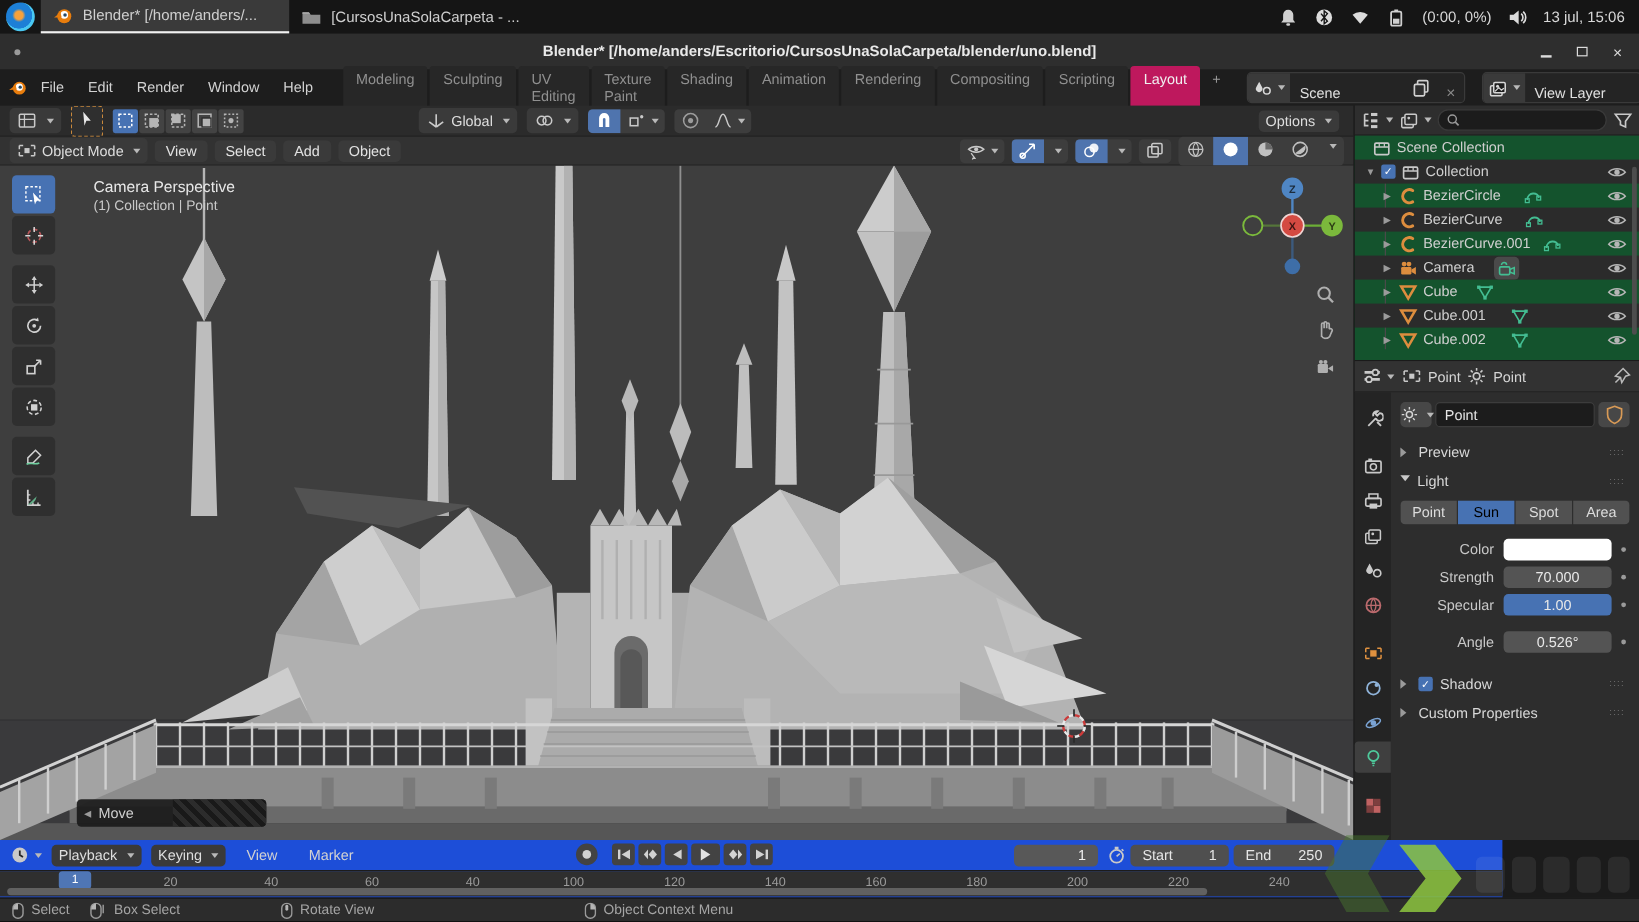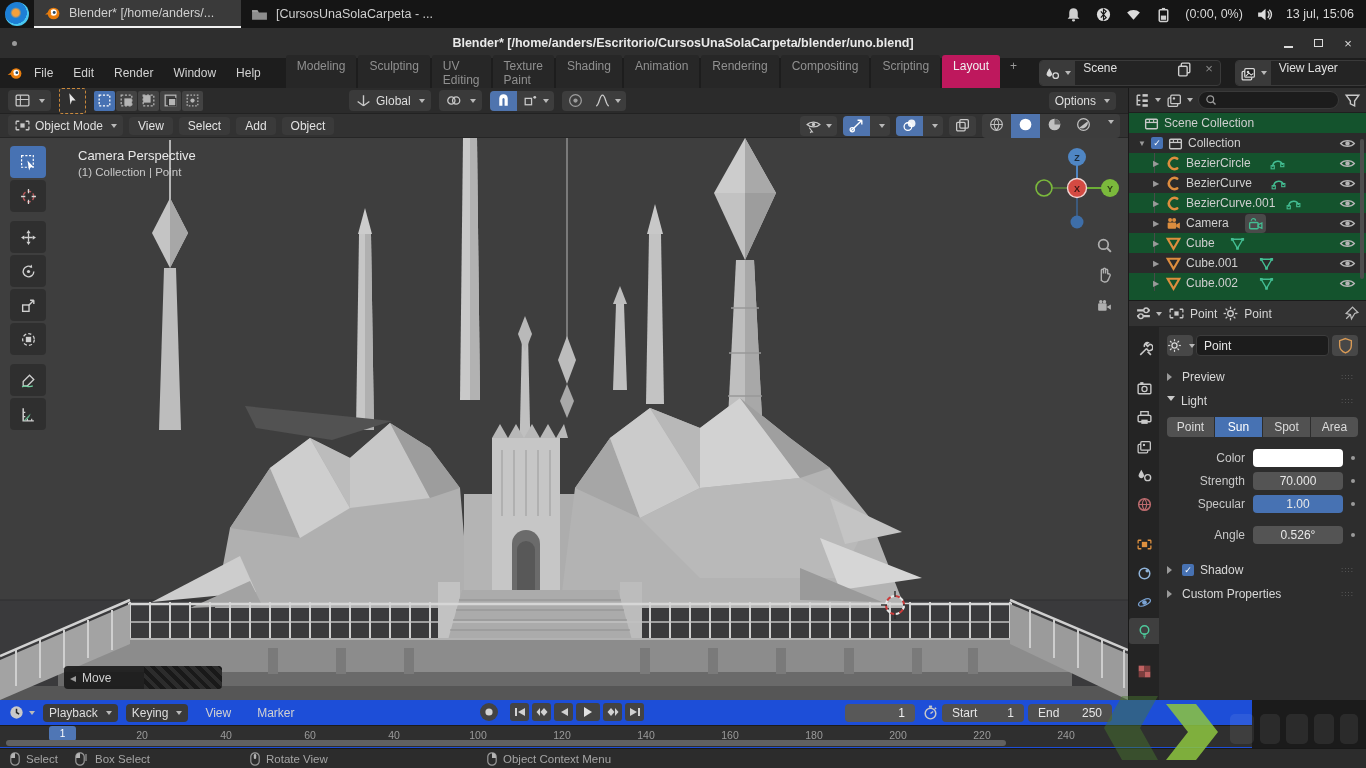--- a/index.html
+++ b/index.html
@@ -31,21 +31,21 @@
   .min-g{width:9px;height:2px;background:#dcdcdc;margin-top:7px}
   .max-g{width:9px;height:8px;border:1.5px solid #dcdcdc}
 
   
   .topbar{left:0;top:58px;width:1366px;height:30px;background:#1d1d1d;display:flex;align-items:center;gap:2px;padding:0 6px}
   .menu-item{padding:3px 9px;color:#d2d2d2;border-radius:3px}
   .wtabs{display:flex;gap:2px;margin-left:14px}
   .wtab{padding:4px 11px;background:#272727;color:#909090;border-radius:3px 3px 0 0}
   .wtab.active{background:#be185d;color:#f0f0f0}
   .addtab{padding:4px 8px;color:#9a9a9a}
-  .selblock{display:flex;align-items:flex-start;background:#242424;border:1px solid #3a3a3a;border-radius:4px;height:26px;margin-left:12px}
+  .selblock{display:flex;align-items:flex-end;background:#242424;border:1px solid #3a3a3a;border-radius:4px;height:26px;margin-left:12px}
   .selblock .icbtn{display:flex;align-items:center;padding:0 4px;background:#3a3a3a;height:100%;border-radius:3px 0 0 3px}
   .selblock .name{padding:0 8px;color:#e0e0e0;width:96px}
   .selblock .copy{padding:0 5px}
   .xbtn{color:#8a8a8a;padding:0 7px;font-size:13px}
 
   
   .tsrow{left:0;top:88px;width:1128px;height:26px;background:#2b2b2b;display:flex;align-items:center;padding:0 8px;gap:8px;border-bottom:1px solid #222}
   .hbtn{display:flex;align-items:center;background:#3a3a3a;border-radius:4px;padding:2px 6px;gap:4px;color:#dedede}
   .toolind{border:1px dashed #c8883c;border-radius:3px;padding:2px 4px;background:#2f2f2f}
   .modeset{display:flex;gap:1px}
@@ -96,21 +96,21 @@
   .ptab.active{background:#3f3f3f;border-radius:3px 0 0 3px}
   .ptab-gap{height:8px}
   .pbody{position:absolute;left:30px;top:26px;right:0;bottom:0;padding:8px 8px 0 8px}
   .dbrow{display:flex;align-items:center;gap:3px;margin-bottom:10px}
   .dbname{flex:1;height:21px;background:#1c1c1c;border:1px solid #3c3c3c;border-radius:4px;display:flex;align-items:center;padding:0 7px;color:#e5e5e5}
   .sqbtn{width:26px;height:21px;background:#474747;border-radius:4px;display:flex;align-items:center;justify-content:center;gap:2px}
   .phead{height:21px;display:flex;align-items:center;gap:6px;color:#d8d8d8;margin:3px 0}
   .grip{margin-left:auto;margin-right:4px;color:#6e6e6e;font-size:8px;letter-spacing:1px}
   .ltypes{display:flex;gap:1px;margin:6px 0 10px 0;border-radius:4px;overflow:hidden}
   .ltype{flex:1;height:20px;background:#515151;color:#dcdcdc;display:flex;align-items:center;justify-content:center}
-  .ltype.active{background:#4772b3;color:#ffffff}
+  .ltype.active{background:#4772b3;color:#000000}
   .frow{display:flex;align-items:center;height:21px;margin-bottom:2px}
   .frow .flabel{width:86px;text-align:right;padding-right:8px;color:#c8c8c8}
   .frow .fval{width:90px;height:18px;border-radius:4px;background:#545454;color:#e8e8e8;display:flex;align-items:center;justify-content:center}
   .fval.white{background:#fff}
   .fval.blue{background:#4772b3}
   .animdot{width:4px;height:4px;border-radius:50%;background:#9a9a9a;margin-left:8px}
 
   
   .timeline{left:0;top:700px;width:1252px;height:48px;background:#1d4ed8}
   .tl-head{height:26px;display:flex;align-items:center;padding:0 8px;gap:8px;border-bottom:1px solid #1c1c1c}
@@ -1173,21 +1173,21 @@
       <span>Select</span>
     </div>
     <div class="hint" style="left:75px">
       <svg width="14" height="14" viewBox="0 0 14 14">
           <rect x="0.8" y="0.8" width="8.4" height="12.4" rx="4" fill="none" stroke="#9a9a9a" stroke-width="1.2"></rect>
           <path d="M1 5 a4 4 0 0 1 4-4 v5 H1 Z" fill="#b5b5b5"></path>
           <line x1="11" y1="2" x2="11" y2="9" stroke="#9a9a9a" stroke-width="1.2"></line>
         </svg>
       <span>Box Select</span>
     </div>
-    <div class="hint" style="left:250px">
+    <div class="hint" style="left:234px">
       <svg width="10" height="14" viewBox="0 0 10 14">
           <rect x="0.8" y="0.8" width="8.4" height="12.4" rx="4" fill="none" stroke="#9a9a9a" stroke-width="1.2"></rect>
           <rect x="3.8" y="2" width="2.4" height="5" rx="1.2" fill="#b5b5b5"></rect>
         </svg>
       <span>Rotate View</span>
     </div>
     <div class="hint" style="left:487px">
       <svg width="10" height="14" viewBox="0 0 10 14">
           <rect x="0.8" y="0.8" width="8.4" height="12.4" rx="4" fill="none" stroke="#9a9a9a" stroke-width="1.2"></rect>
           <path d="M9 5 a4 4 0 0 0-4-4 v5 h4 Z" fill="#b5b5b5"></path>

